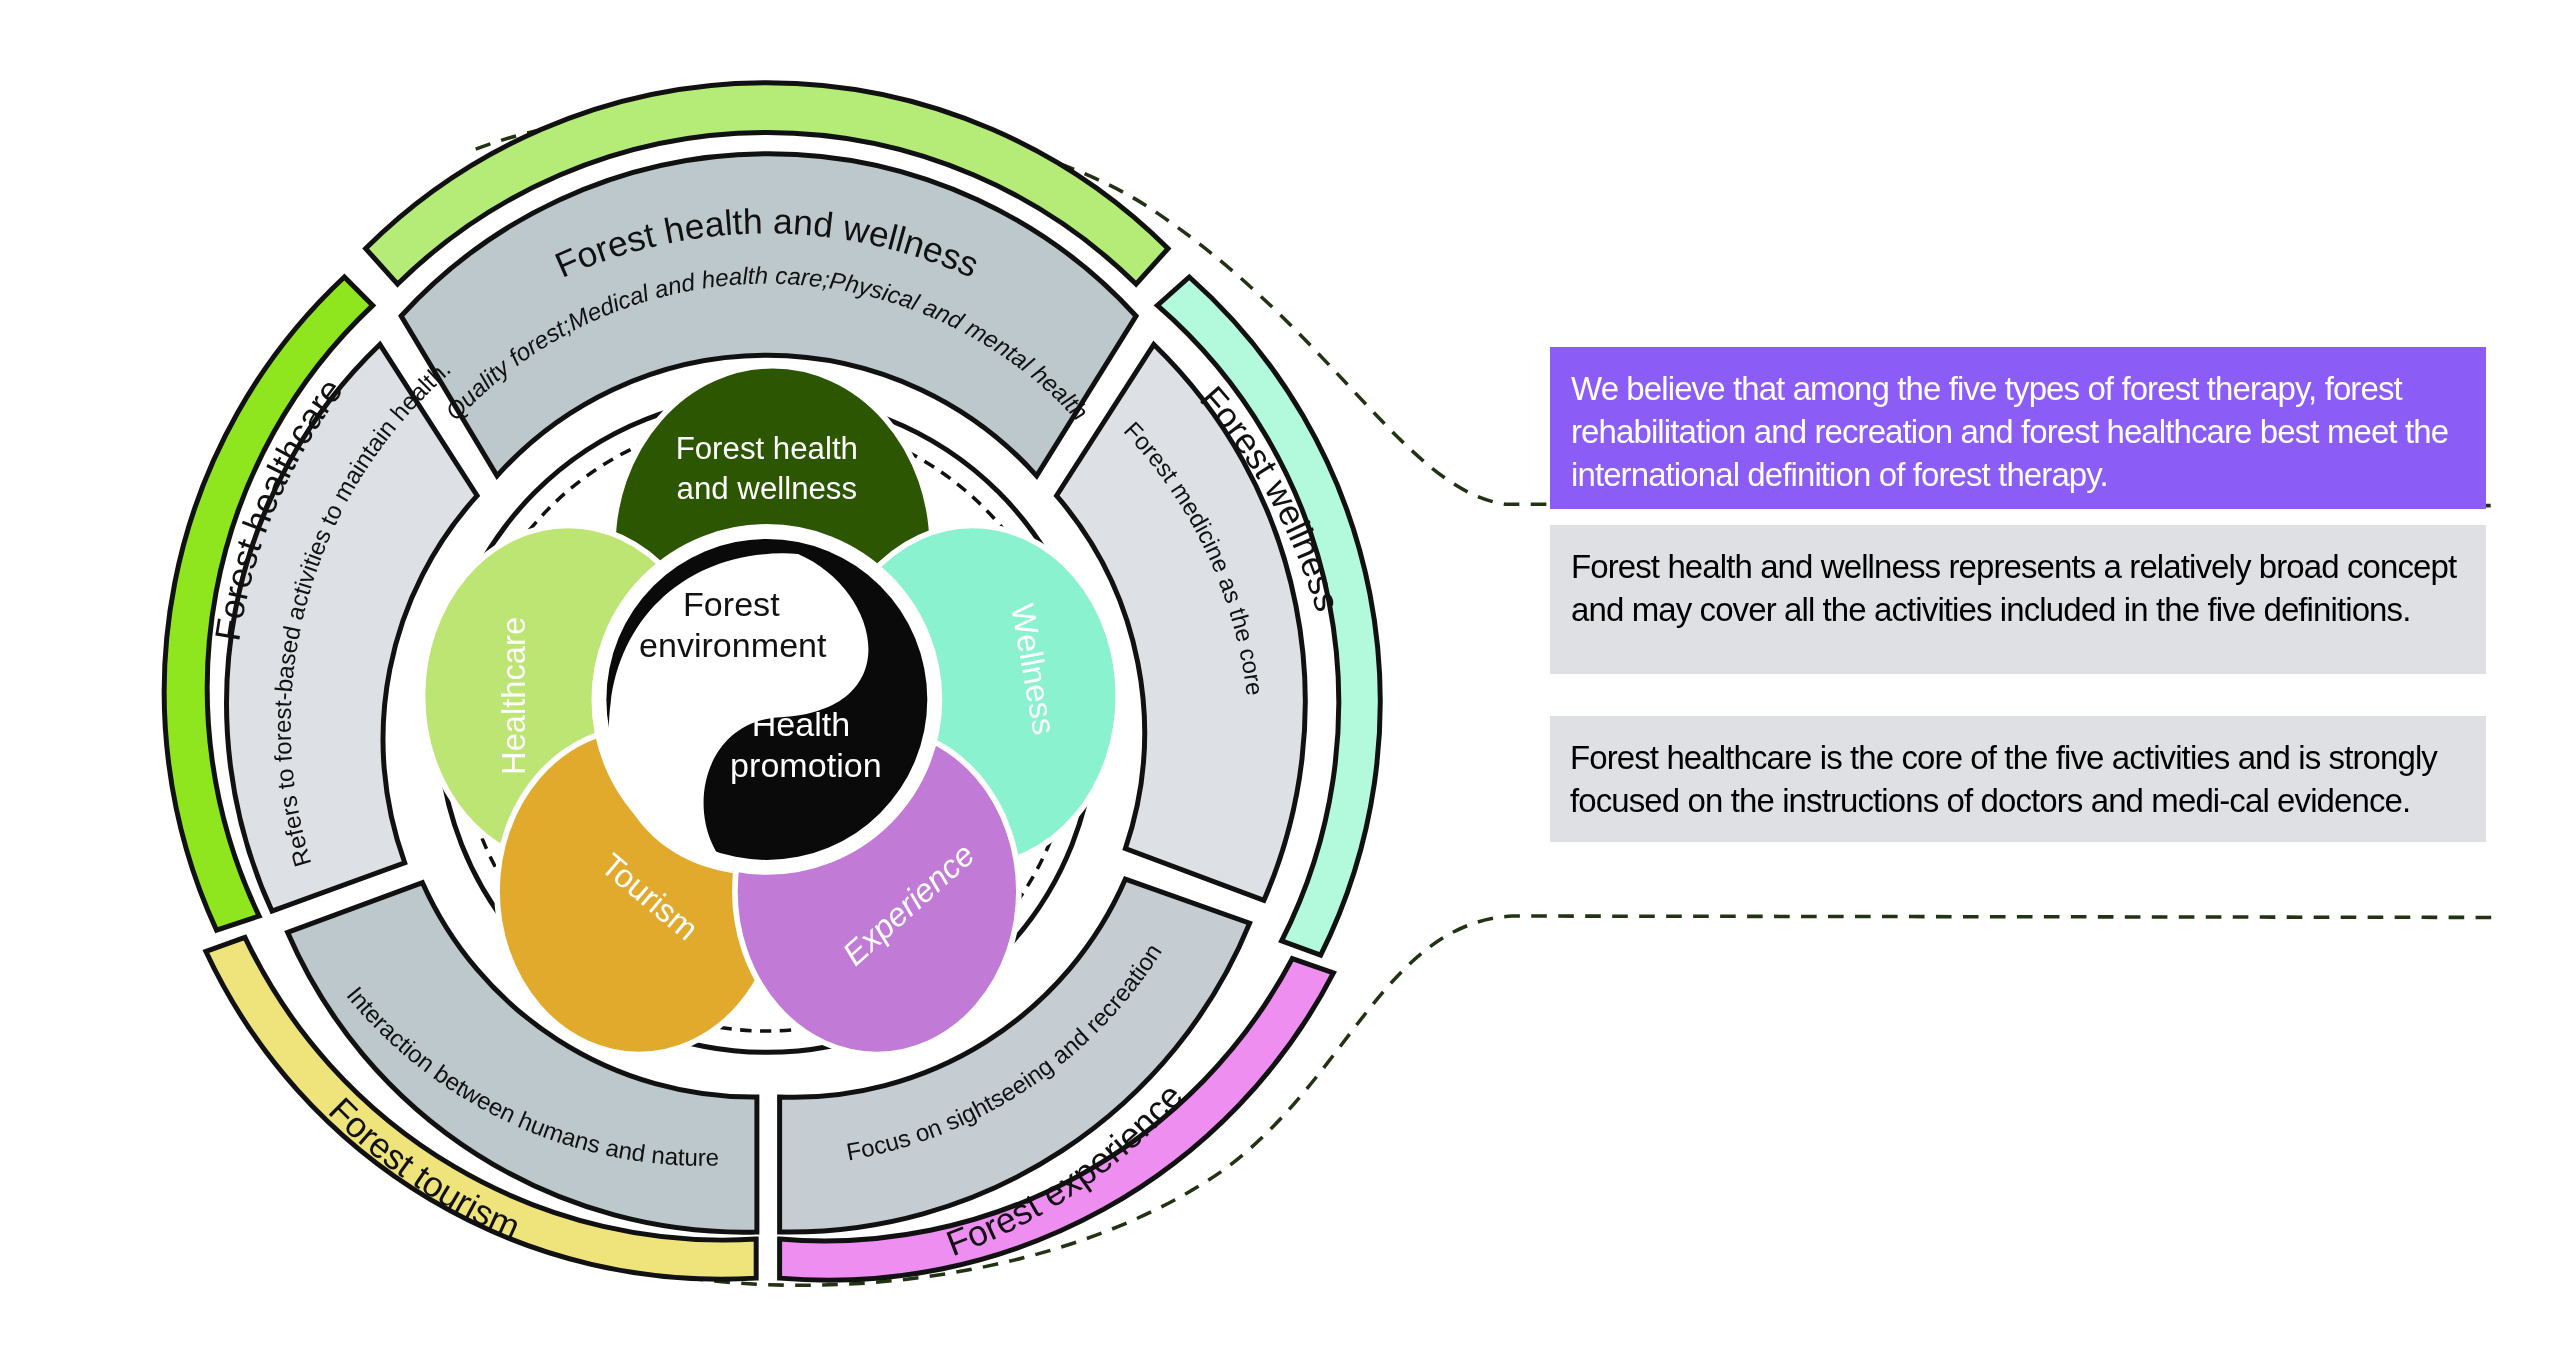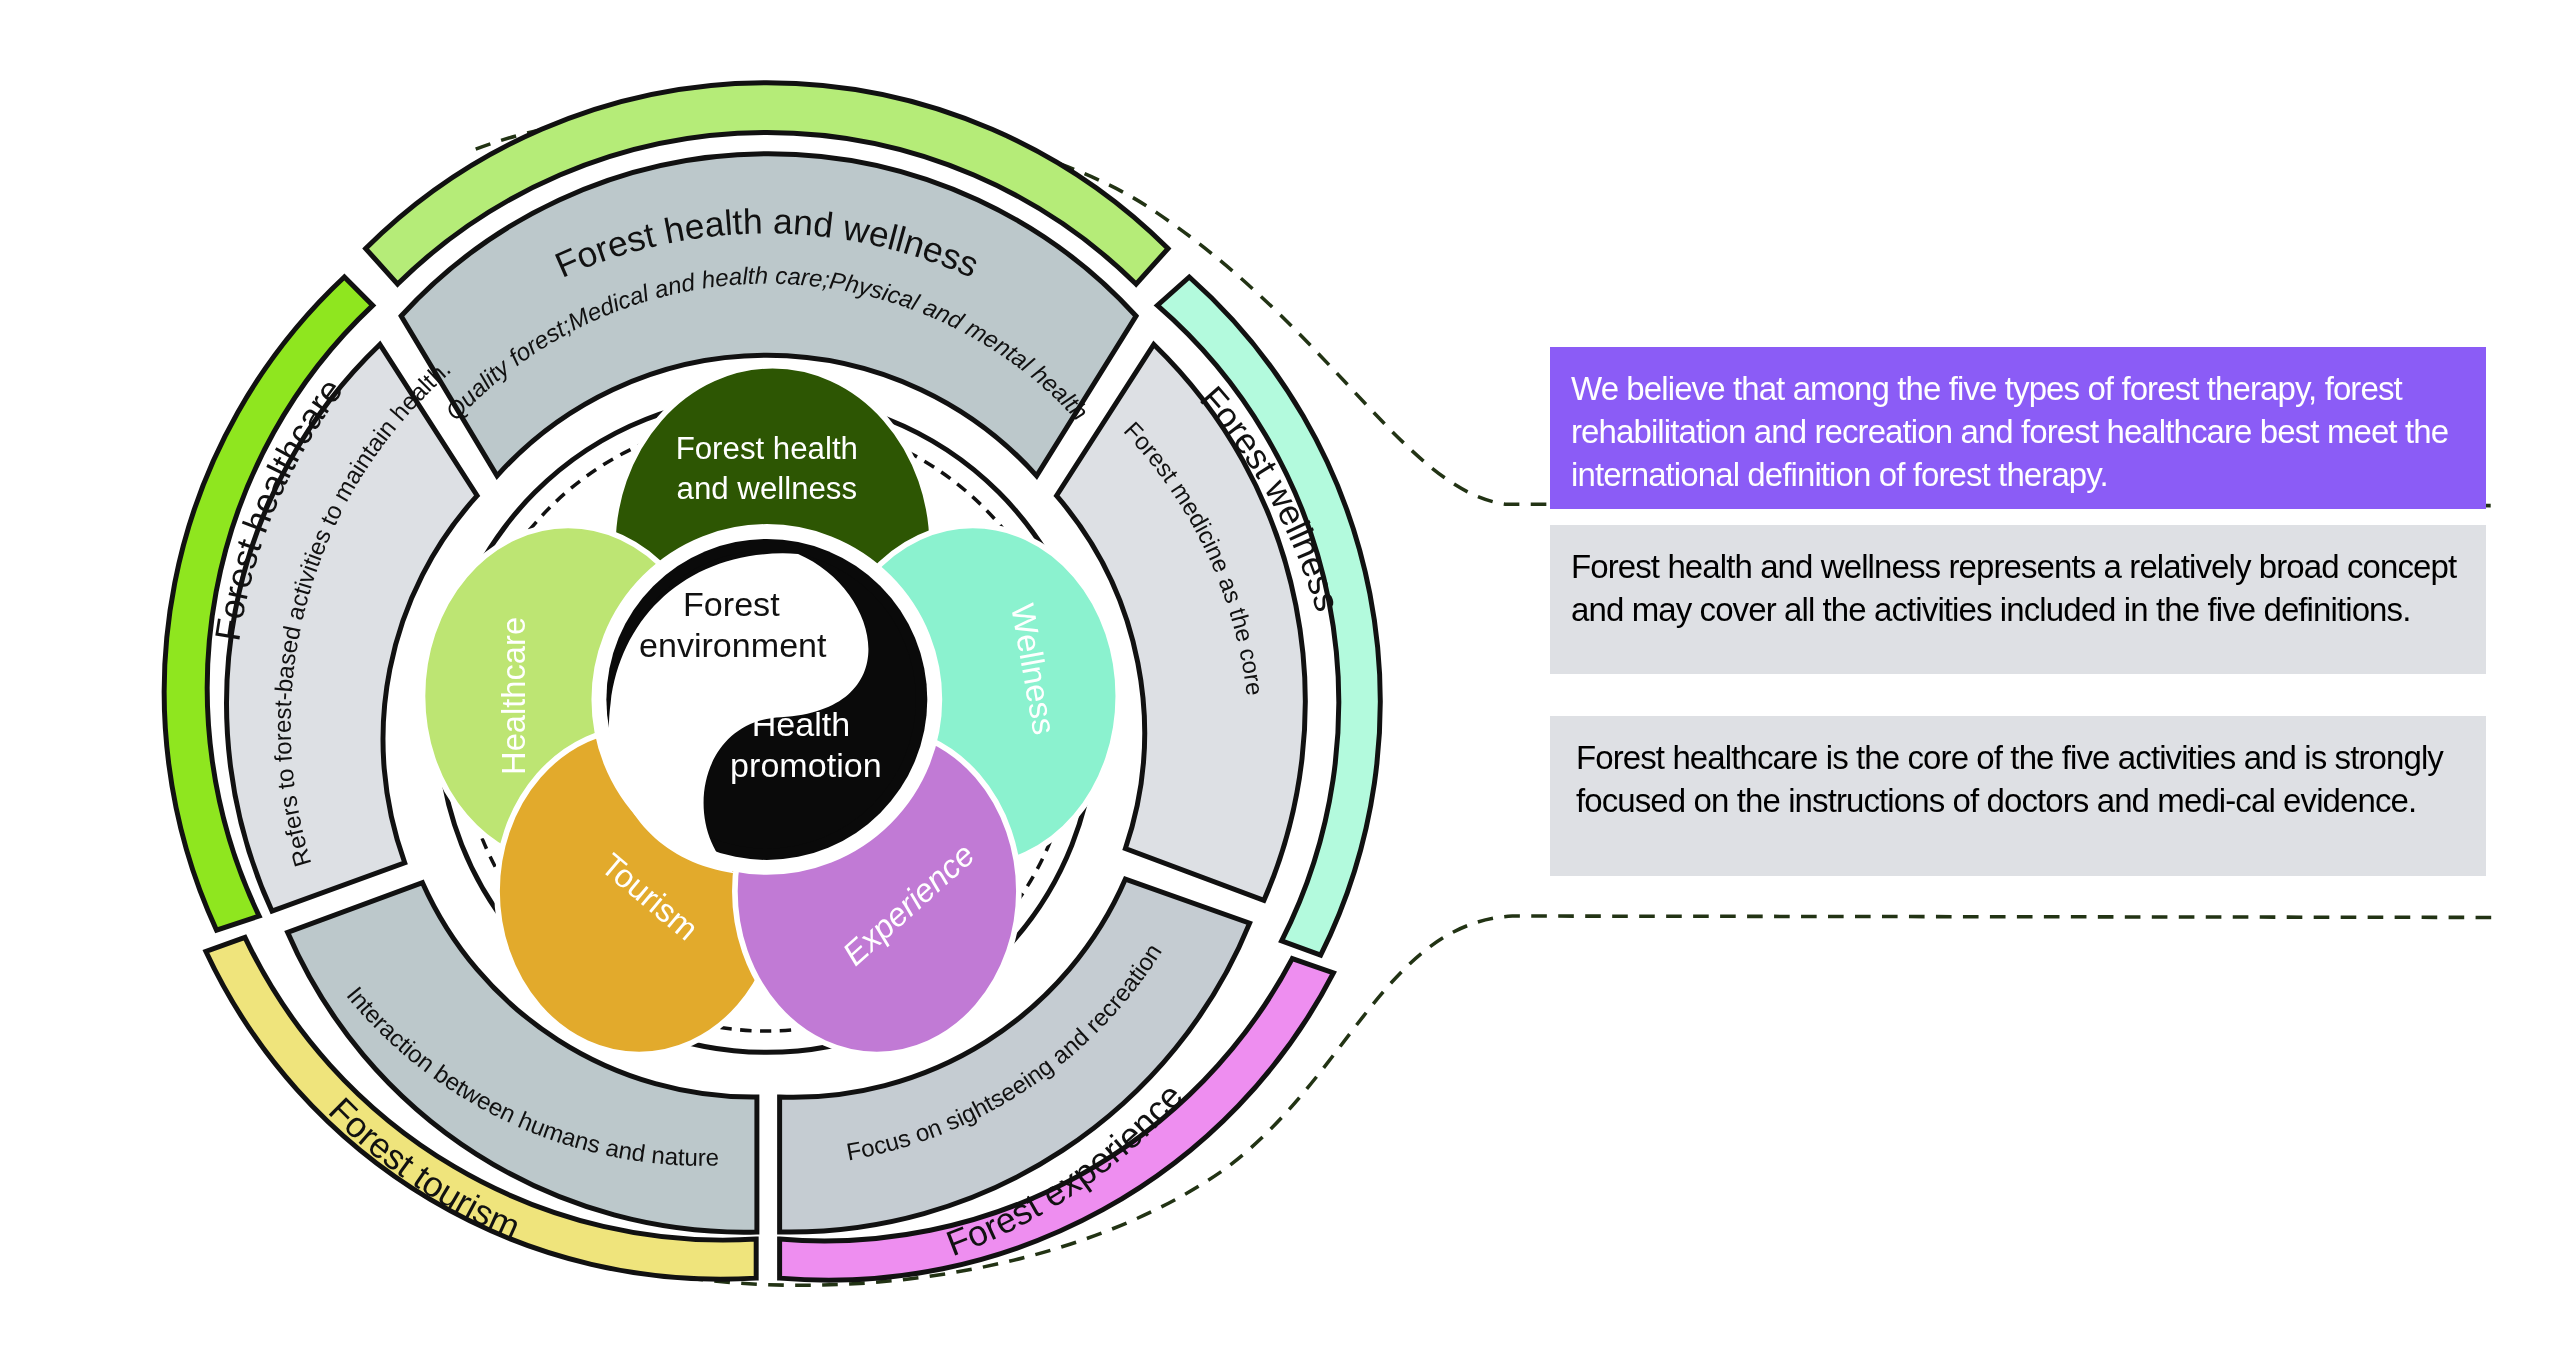--- a/index.html
+++ b/index.html
@@ -5,21 +5,21 @@
   html, body { margin: 0; padding: 0; background: #ffffff; }
   body { width: 2576px; height: 1362px; position: relative; overflow: hidden;
          font-family: "Liberation Sans", sans-serif; }
   svg#diagram { position: absolute; left: 0; top: 0; }
   .note { position: absolute; left: 1550px; width: 936px; box-sizing: border-box;
           padding: 20px 21px; font-family: "Liberation Sans", sans-serif;
           font-size: 33px; line-height: 43px; letter-spacing: -0.9px; }
   .note.dark { background: #8b5cf6; color: #ffffff; top: 307px; height: 162px; margin-top: 40px; }
   .note.light { background: #dee0e4; color: #000000; }
   .note.n2 { top: 525px; height: 149px; }
-  .note.n3 { top: 716px; height: 160px; padding-left: 26px; }
+  .note.n3 { top: 716px; height: 126px; padding-left: 20px; }
 </style>
 </head>
 <body>
 
 <svg id="diagram" width="2576" height="1362" viewBox="0 0 3628 1918" xmlns="http://www.w3.org/2000/svg">
   <defs>
 
     <path id="tp-top-outer" d="M 720 430 A 690 690 0 0 1 1440 430"></path>
     <path id="tp-top-mid" d="M 620 620 A 590 590 0 0 1 1540 620"></path>
     <path id="tp-left-outer" d="M 330 1010 A 748 748 0 0 1 555 470"></path>

